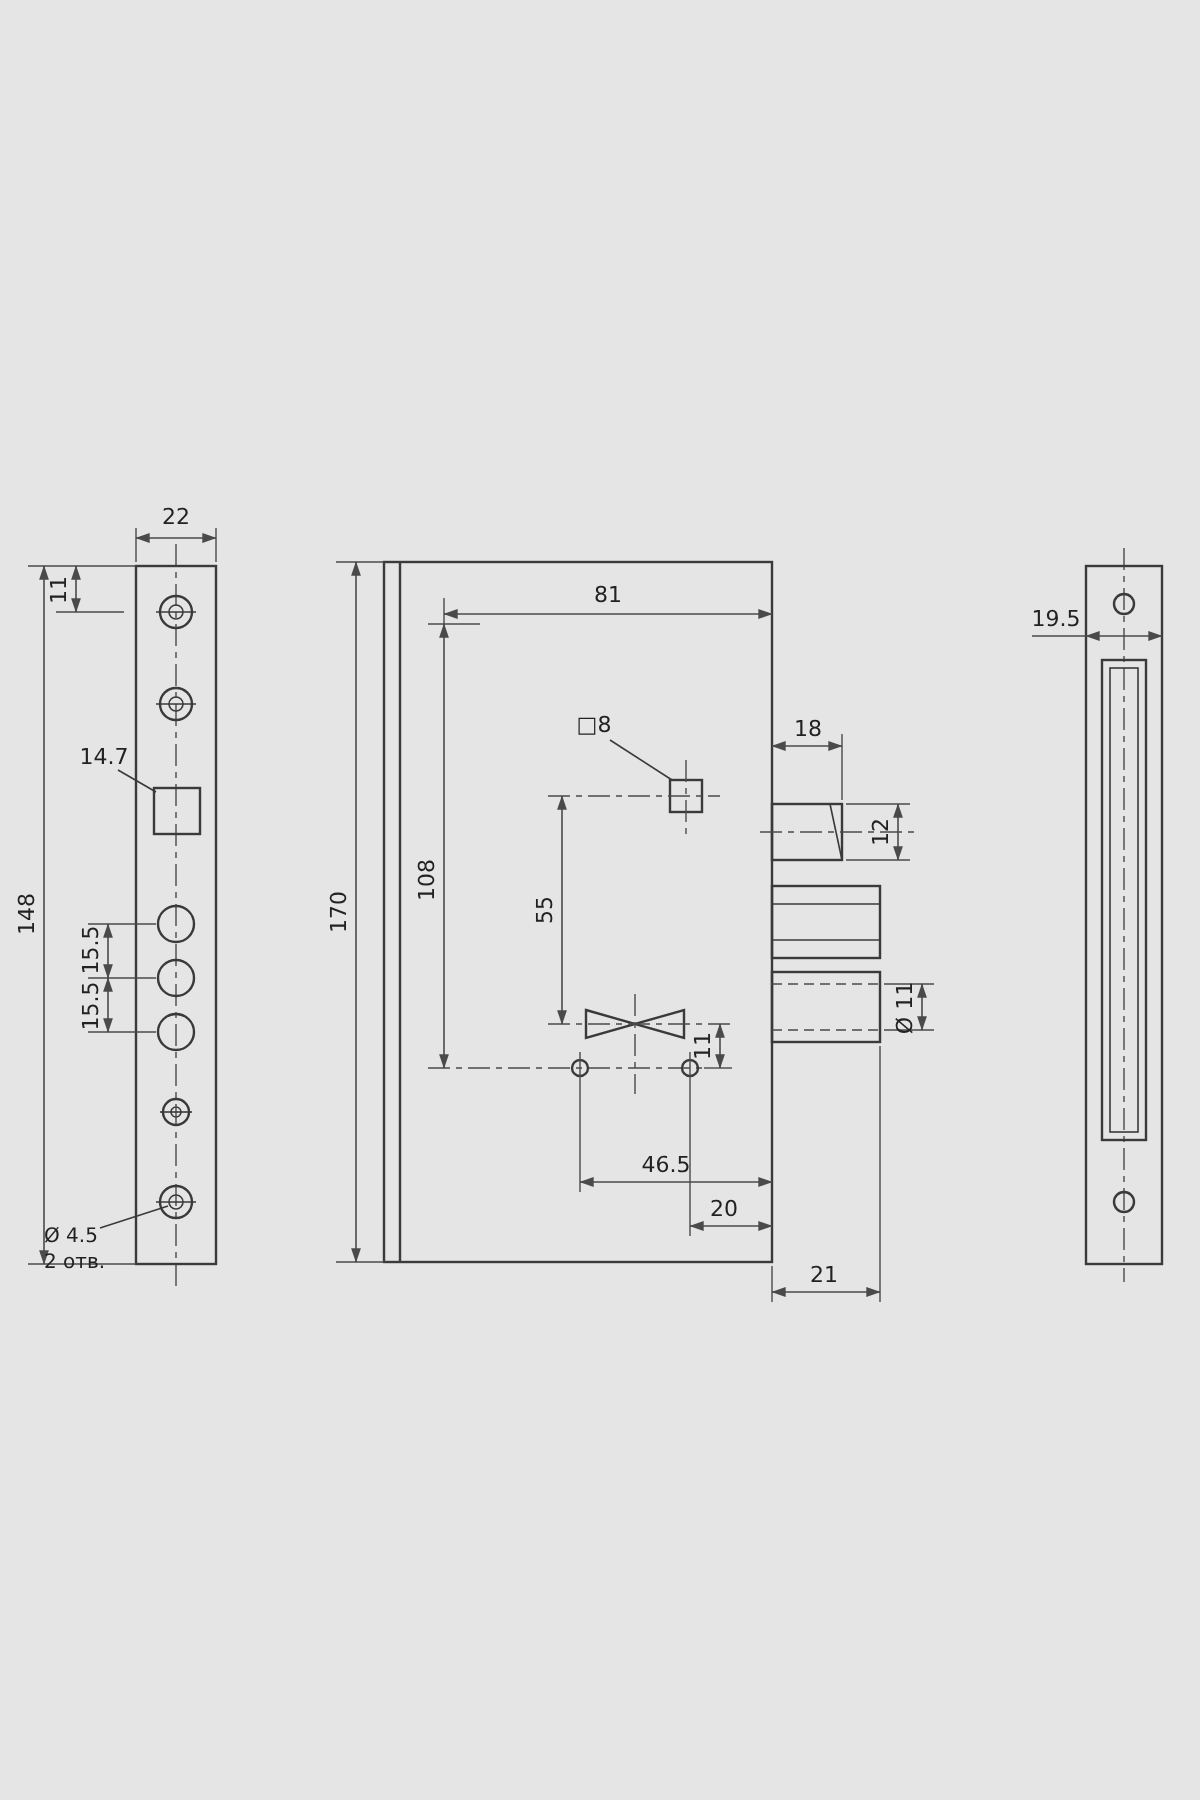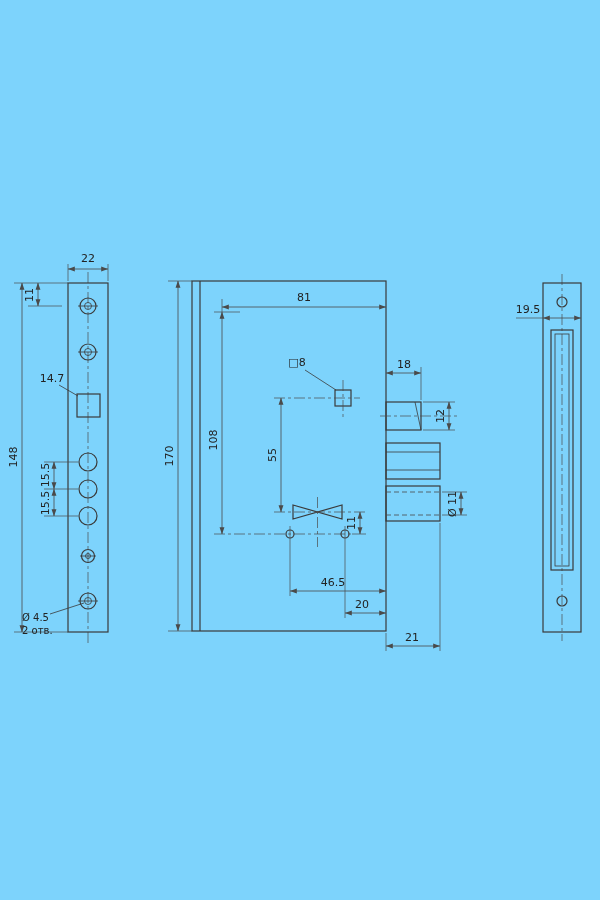--- a/index.html
+++ b/index.html
@@ -1,16 +1,16 @@
 <!DOCTYPE html>
 <html><head>
 <meta charset="utf-8">
 <style>
   html,body{margin:0;padding:0;background:#ffffff;}
-  .stage{width:600px;height:900px;background:#7dd3fc;position:relative;overflow:hidden;}
+  .stage{width:600px;height:900px;background:#e5e5e5;position:relative;overflow:hidden;}
   svg{display:block;}
   .out{fill:none;stroke:#3a3a3a;stroke-width:1.2;}
   .thin{fill:none;stroke:#3a3a3a;stroke-width:.8;}
   .dim{fill:none;stroke:#4a4a4a;stroke-width:.8;}
   .ext{fill:none;stroke:#4a4a4a;stroke-width:.7;}
   .cl{fill:none;stroke:#4a4a4a;stroke-width:.7;stroke-dasharray:11 3 3 3;}
   .hid{fill:none;stroke:#4a4a4a;stroke-width:.8;stroke-dasharray:5 3;}
   .t{font-family:"DejaVu Sans",sans-serif;font-size:11px;fill:#222;}
   .ts{font-family:"DejaVu Sans",sans-serif;font-size:10px;fill:#222;}
 </style>

